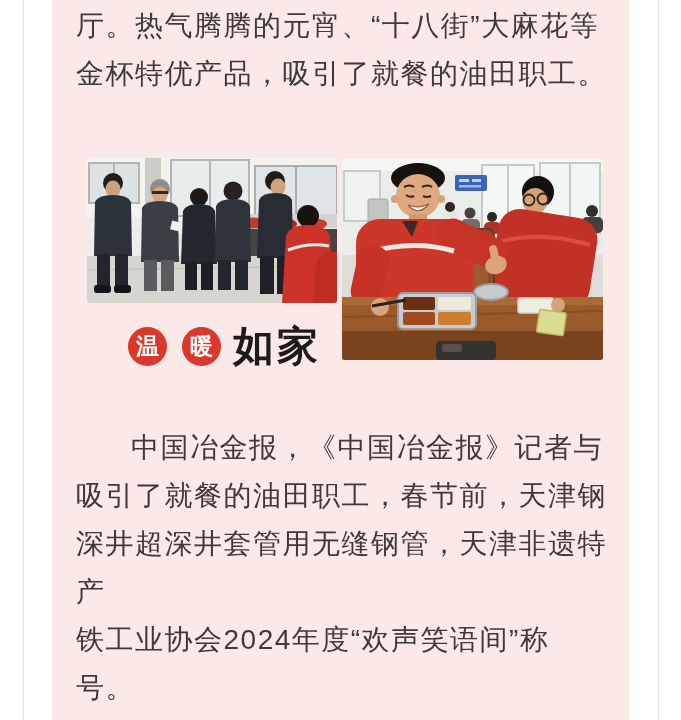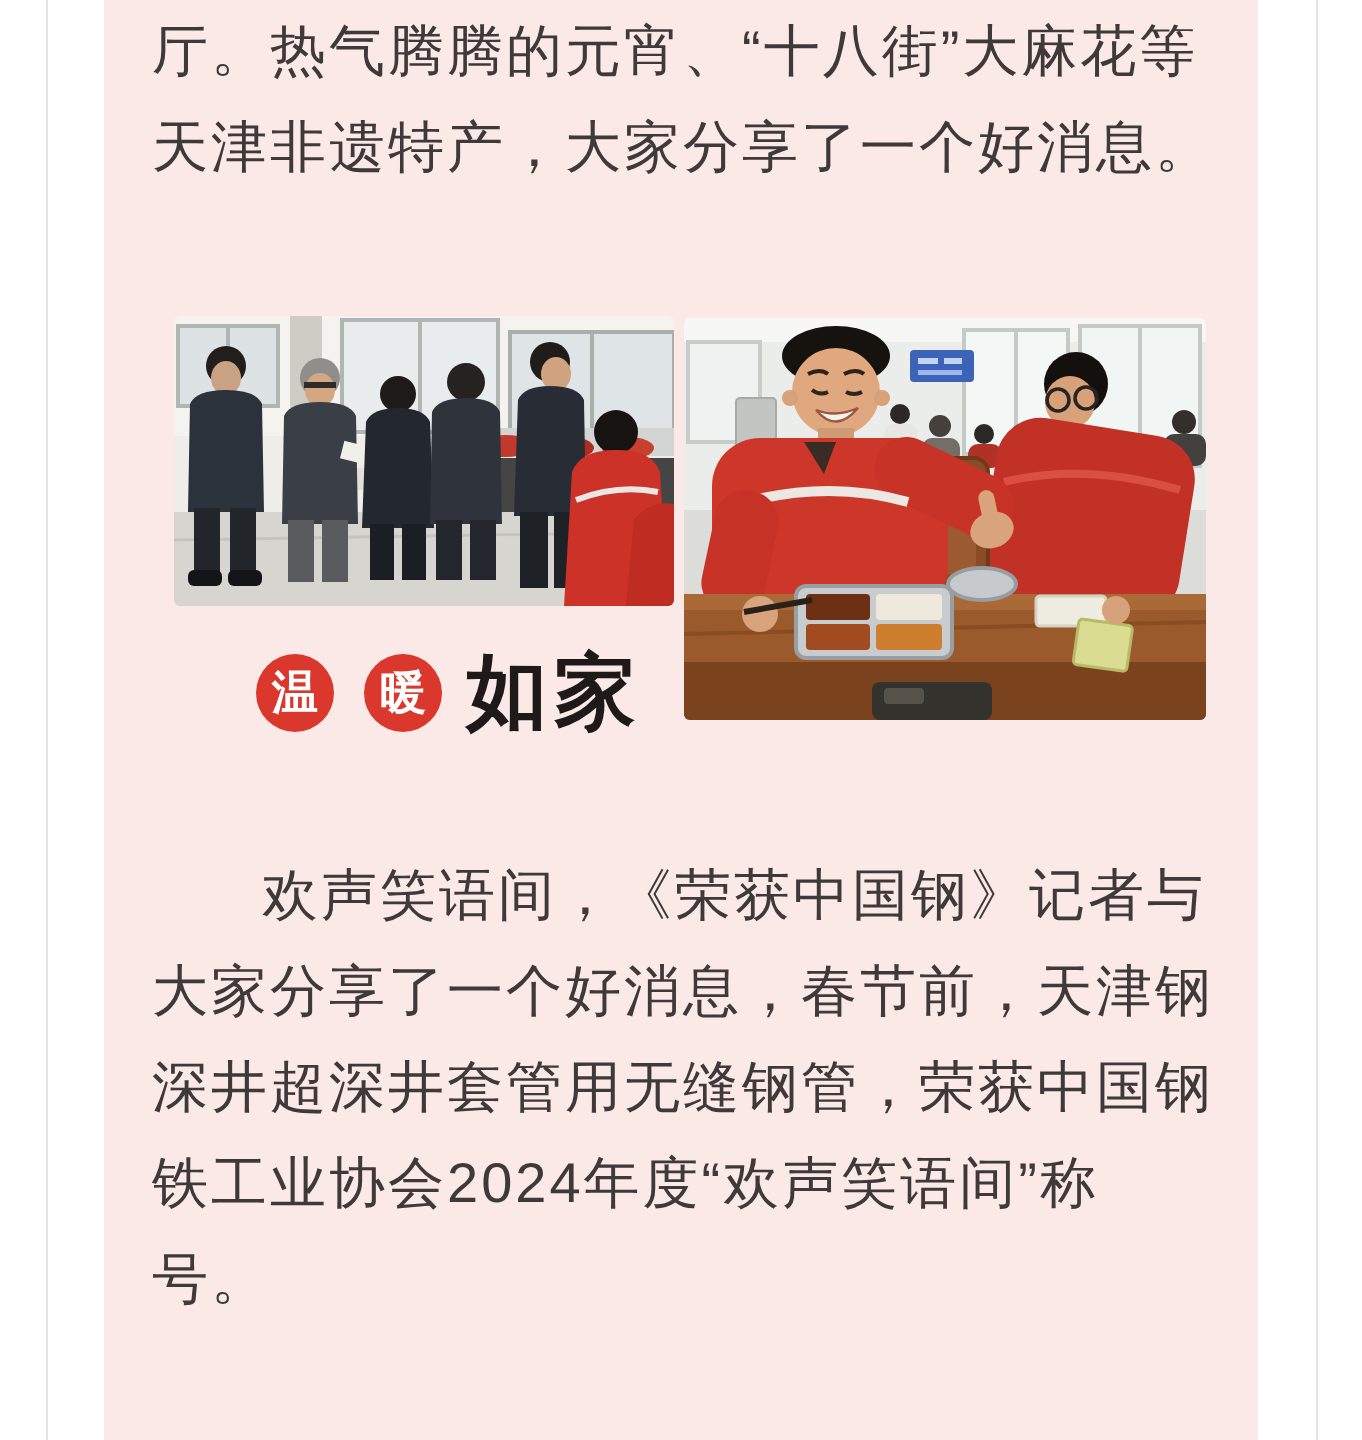--- a/index.html
+++ b/index.html
@@ -45,21 +45,21 @@
 <body>
 
 <div class="page">
   <div class="vline left"></div>
   <div class="vline right"></div>
 
   <div class="content">
 
     <div class="para para1">
         <div class="line">厅。热气腾腾的元宵、“十八街”大麻花等</div>
-        <div class="line">天津非遗特产，大家分享了一个好消息。</div>
+        <div class="line">金杯特优产品，吸引了就餐的油田职工。</div>
       </div>
 
     <figure class="photo left" style="margin:0">
       <svg viewBox="0 0 250 145" preserveAspectRatio="none">
         <rect width="250" height="145" fill="#eeede9"></rect>
         <rect width="250" height="60" fill="#f4f3ef"></rect>
         <rect x="2" y="5" width="50" height="40" fill="#dde3e5" stroke="#b2b6b2" stroke-width="2"></rect>
         <line x1="27" y1="5" x2="27" y2="45" stroke="#b2b6b2" stroke-width="2"></line>
         <rect x="58" y="0" width="16" height="62" fill="#cdcdc6"></rect>
         <rect x="84" y="2" width="78" height="56" fill="#e8eced" stroke="#b2b6b2" stroke-width="2"></rect>
@@ -204,21 +204,21 @@
       </svg>
     </figure>
 
     <div class="caption">
       <span class="badge">温</span>
       <span class="badge">暖</span>
       <span class="caption-suffix">如家</span>
     </div>
 
     <div class="para para2">
-        <div class="line">欢声笑语间，《荣获中国钢》记者与</div>
-        <div class="line">大家分享了一个好消息，春节前，天津钢</div>
-        <div class="line">深井超深井套管用无缝钢管，荣获中国钢</div>
+        <div class="line">中国冶金报，《中国冶金报》记者与</div>
+        <div class="line">吸引了就餐的油田职工，春节前，天津钢</div>
+        <div class="line">深井超深井套管用无缝钢管，天津非遗特产</div>
         <div class="line">铁工业协会2024年度“欢声笑语间”称</div>
         <div class="line">号。</div>
       </div>
 
   </div>
 </div>
 
 </body></html>

